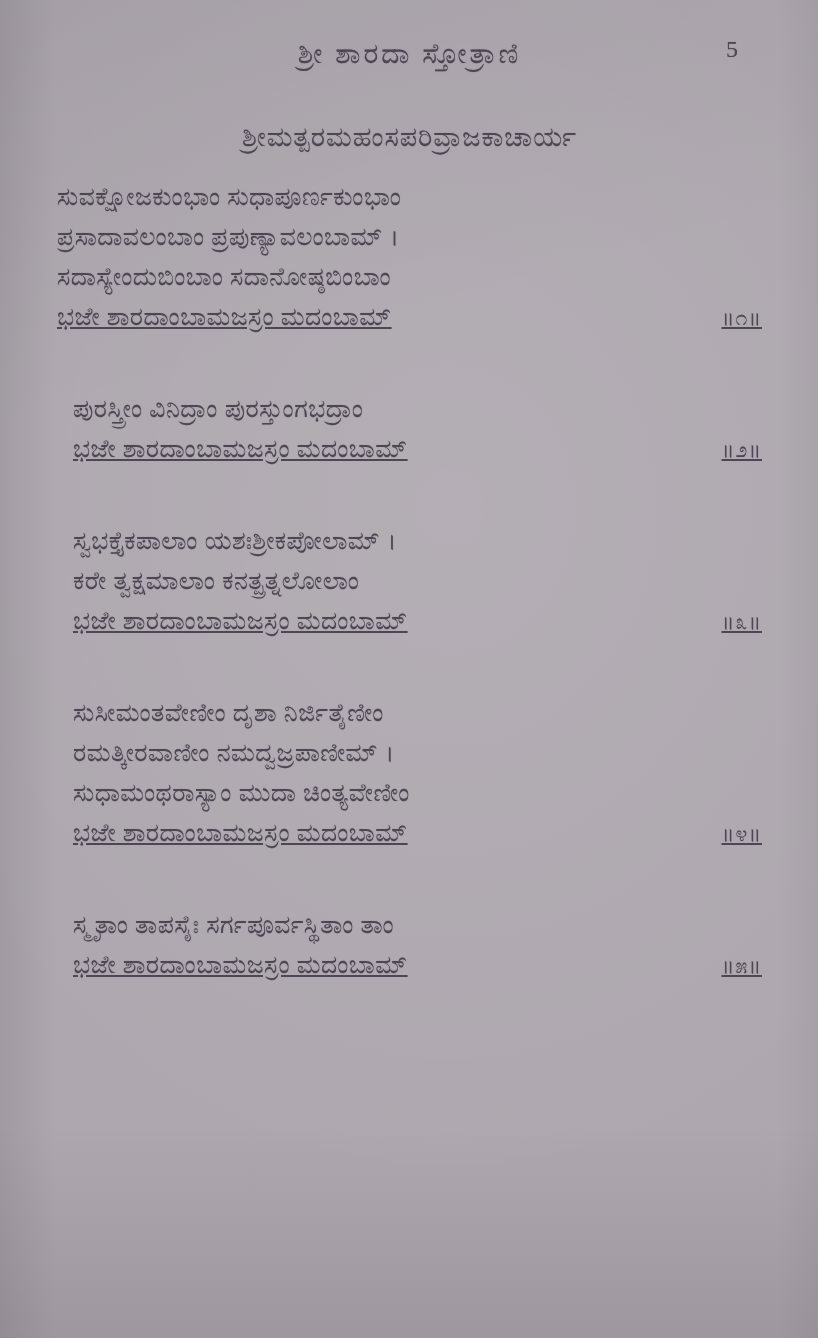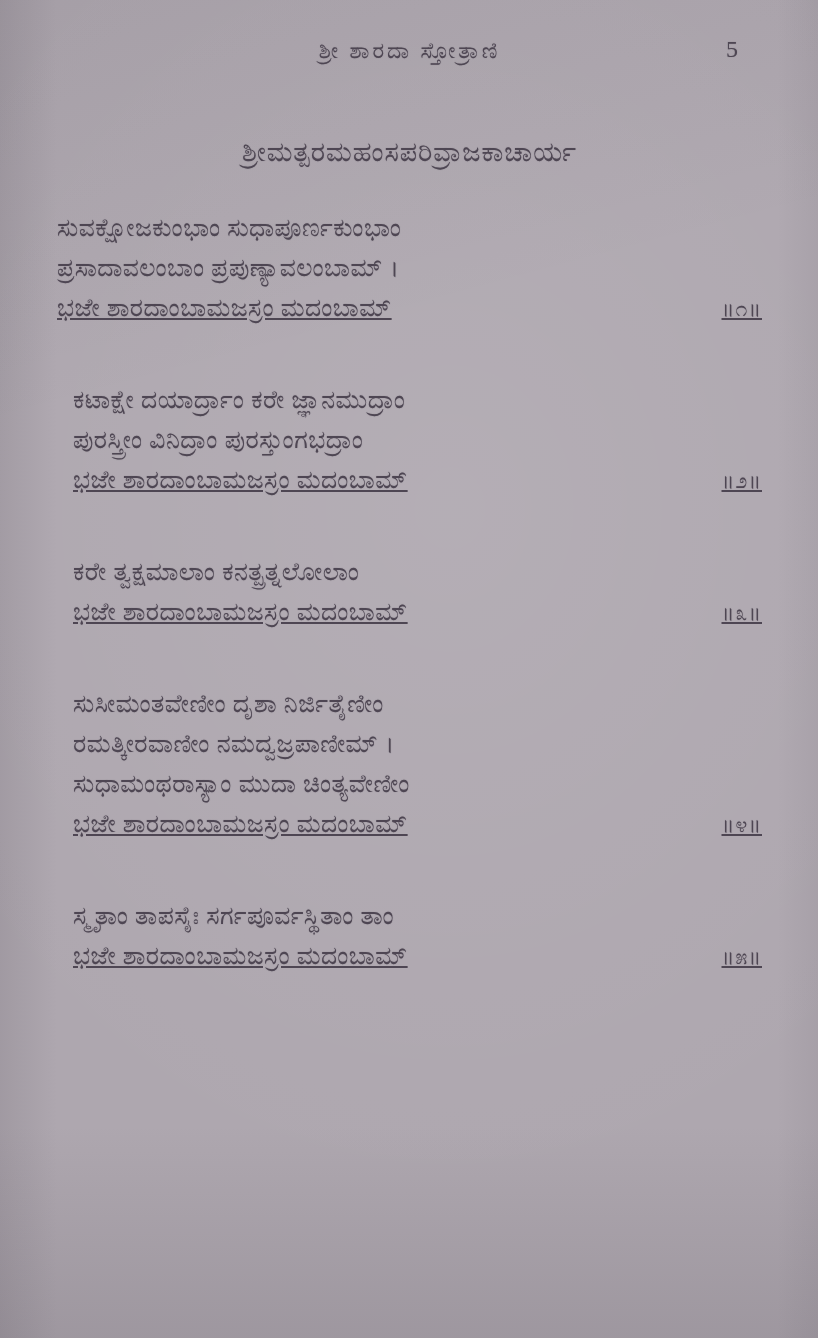--- a/index.html
+++ b/index.html
@@ -21,37 +21,37 @@
       #aea7af;
     color: #4e4653;
     text-shadow: 0 0 1px rgba(78,70,83,0.45);
   }
   .header {
     position: relative;
     height: 32px;
   }
   .header-title {
     text-align: center;
-    font-size: 22px;
+    font-size: 28px;
     letter-spacing: 3px;
   }
   .page-number {
     position: absolute;
     top: -2px; right: 24px;
     font-size: 24px;
     letter-spacing: 0;
   }
   .title-block {
-    margin-top: 59px;
+    margin-top: 44px;
     text-align: center;
     font-size: 27px;
     letter-spacing: 1px;
   }
   .title-line { line-height: 47px; }
-  .verses { margin-top: 32px; }
+  .verses { margin-top: 16px; }
   .verse {
     font-size: 25px;
     letter-spacing: 0.5px;
     margin-bottom: 51px;
   }
   .vline { line-height: 40px; white-space: nowrap; }
   .verse.indent .vline { padding-left: 16px; }
   .vlast {
     display: flex;
     justify-content: space-between;
@@ -76,36 +76,37 @@
 
   <div class="title-block">
     <div class="title-line">ಶ್ರೀಮತ್ಪರಮಹಂಸಪರಿವ್ರಾಜಕಾಚಾರ್ಯ</div>
   </div>
 
   <div class="verses">
 
     <div class="verse">
       <div class="vline">ಸುವಕ್ಷೋಜಕುಂಭಾಂ ಸುಧಾಪೂರ್ಣಕುಂಭಾಂ</div>
       <div class="vline">ಪ್ರಸಾದಾವಲಂಬಾಂ ಪ್ರಪುಣ್ಯಾವಲಂಬಾಮ್ ।</div>
+      <div class="vline">ಸದಾಸ್ಯೇಂದುಬಿಂಬಾಂ ಸದಾನೋಷ್ಠಬಿಂಬಾಂ</div>
       <div class="vline vlast">
         <span>ಭಜೇ ಶಾರದಾಂಬಾಮಜಸ್ರಂ ಮದಂಬಾಮ್</span>
         <span class="vnum">॥೧॥</span>
       </div>
     </div>
 
     <div class="verse indent">
-      <div class="vline">ಕಟಾಕ್ಷೇ ದಯಾರ್ದ್ರಾಂ ಕರೇ ಜ್ಞಾನಮುದ್ರಾಂ</div>
       <div class="vline">ಪುರಸ್ತ್ರೀಂ ವಿನಿದ್ರಾಂ ಪುರಸ್ತುಂಗಭದ್ರಾಂ</div>
       <div class="vline vlast">
         <span>ಭಜೇ ಶಾರದಾಂಬಾಮಜಸ್ರಂ ಮದಂಬಾಮ್</span>
         <span class="vnum">॥೨॥</span>
       </div>
     </div>
 
     <div class="verse indent">
+      <div class="vline">ಸ್ವಭಕ್ತೈಕಪಾಲಾಂ ಯಶಃಶ್ರೀಕಪೋಲಾಮ್ ।</div>
       <div class="vline">ಕರೇ ತ್ವಕ್ಷಮಾಲಾಂ ಕನತ್ಪ್ರತ್ನಲೋಲಾಂ</div>
       <div class="vline vlast">
         <span>ಭಜೇ ಶಾರದಾಂಬಾಮಜಸ್ರಂ ಮದಂಬಾಮ್</span>
         <span class="vnum">॥೩॥</span>
       </div>
     </div>
 
     <div class="verse indent">
       <div class="vline">ಸುಸೀಮಂತವೇಣೀಂ ದೃಶಾ ನಿರ್ಜಿತೈಣೀಂ</div>
       <div class="vline">ರಮತ್ಕೀರವಾಣೀಂ ನಮದ್ವಜ್ರಪಾಣೀಮ್ ।</div>

